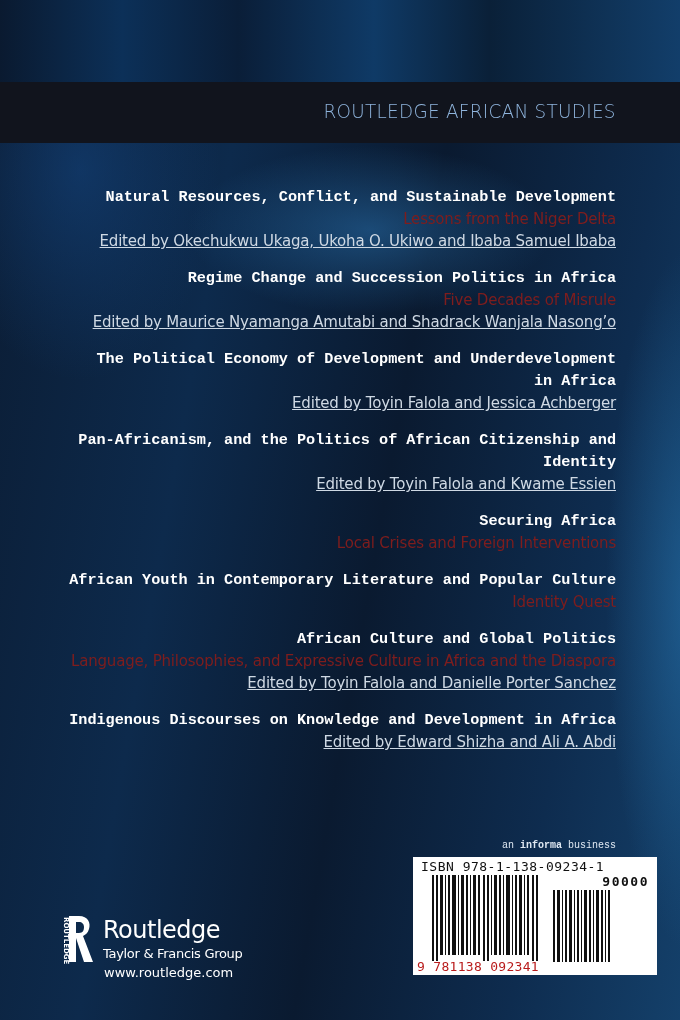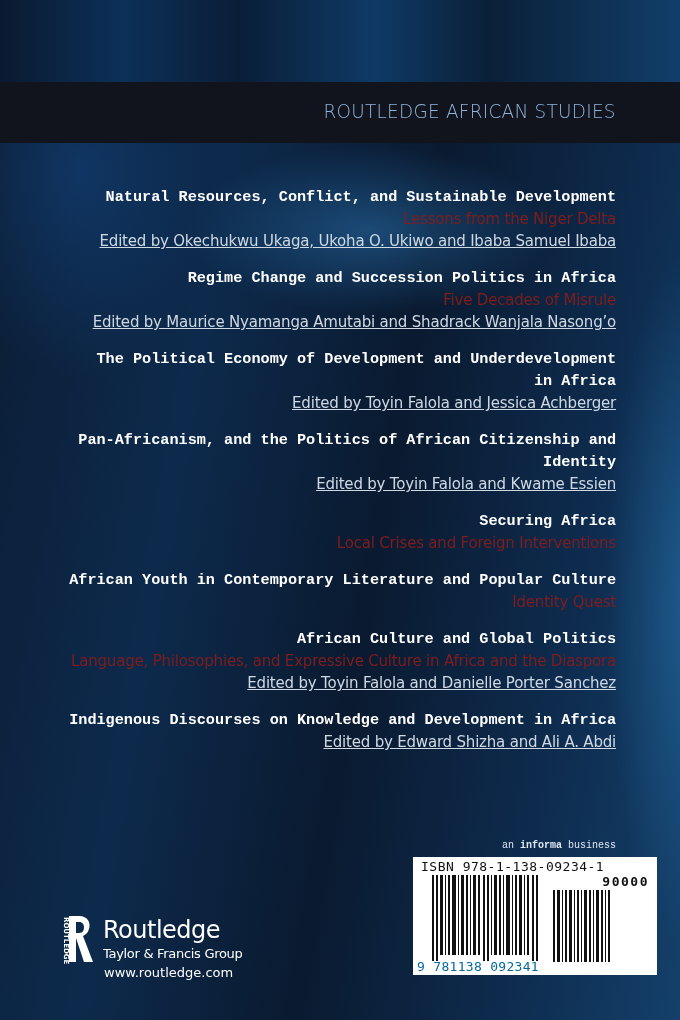--- a/index.html
+++ b/index.html
@@ -55,21 +55,21 @@
   .isbn-line {
     position: absolute; left: 8px; top: 2px; font-family: "DejaVu Sans Mono", monospace;
     font-size: 13px; color: #111; letter-spacing: 0.5px;
   }
   .price-line {
     position: absolute; right: 8px; top: 17px; font-family: "DejaVu Sans Mono", monospace;
     font-size: 13px; color: #111; letter-spacing: 1.5px; font-weight: bold;
   }
   .ean-num {
     position: absolute; left: 4px; bottom: 1px; font-family: "DejaVu Sans Mono", monospace;
-    font-size: 13px; color: #0369a1; letter-spacing: 0.3px;
+    font-size: 13px; color: #b91c1c; letter-spacing: 0.3px;
   }
   .bars-main { position: absolute; left: 19px; top: 18px; width: 106px; height: 86px; }
   .bars-addon { position: absolute; left: 140px; top: 33px; width: 57px; height: 72px; }
   .logo {
     position: absolute; left: 55px; top: 914px; width: 40px; height: 50px;
   }
   .publisher-name {
     position: absolute; left: 103px; top: 916px;
     font-size: 24px; color: #ffffff; font-family: "DejaVu Sans", sans-serif;
     letter-spacing: -0.5px;

